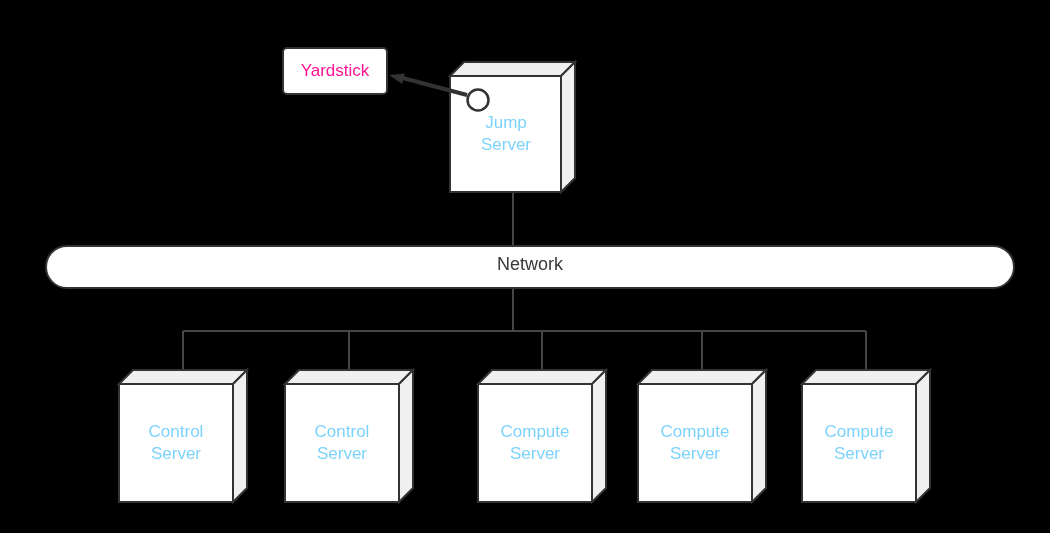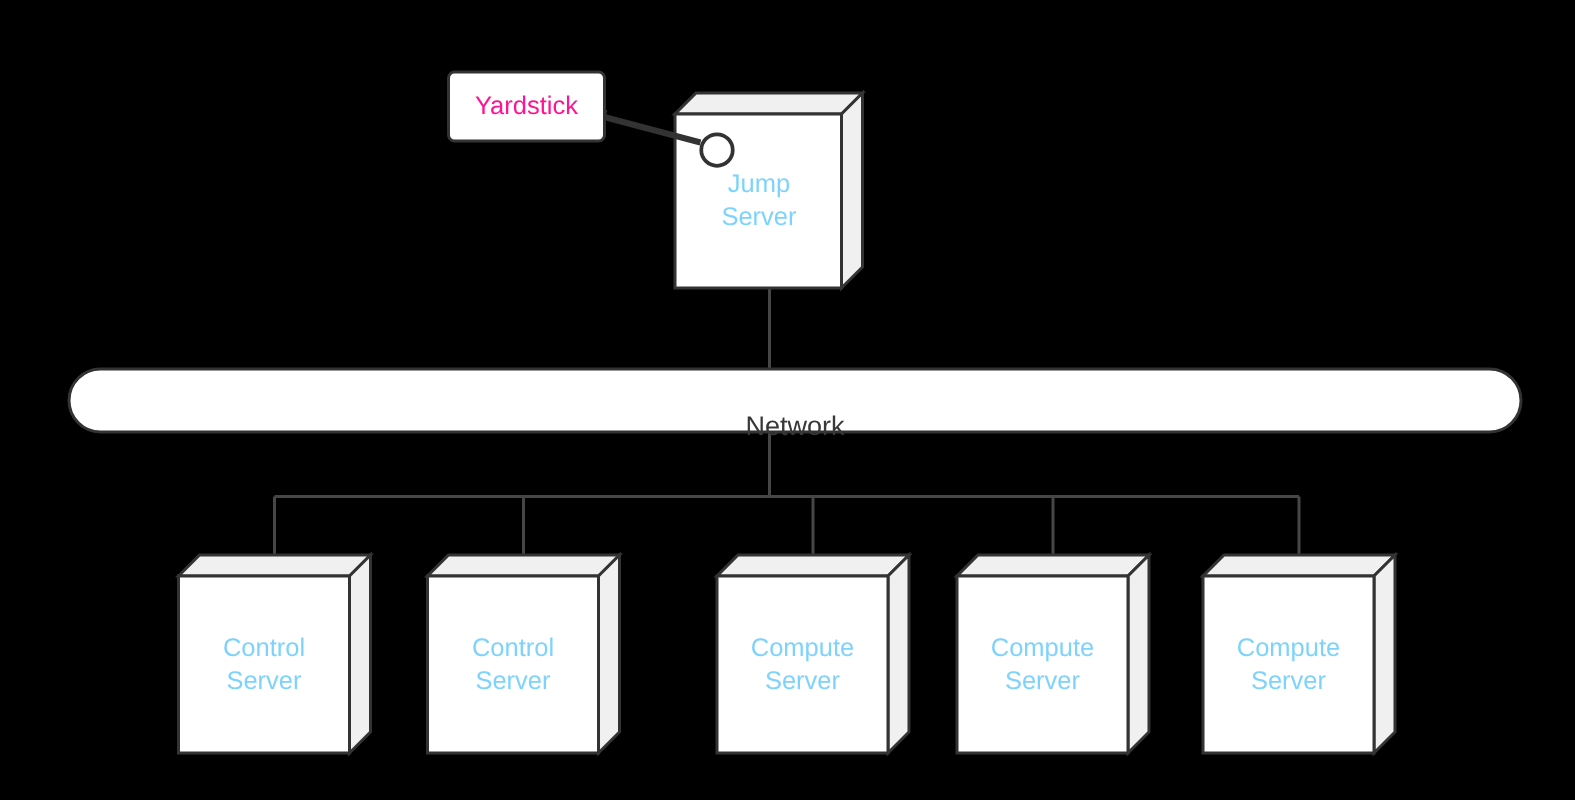--- a/index.html
+++ b/index.html
@@ -18,35 +18,35 @@
     align-items: center;
     justify-content: center;
     text-align: center;
     font-size: 17px;
     line-height: 1.3;
     color: #7dd3fc;
     pointer-events: none;
   }
   .note-box {
     position: absolute;
-    left: 298px; top: 47px;
+    left: 282px; top: 47px;
     width: 106px; height: 48px;
     box-sizing: border-box;
     background: #fff;
     border: 2px solid #333;
     border-radius: 5px;
     display: flex;
     align-items: center;
     justify-content: center;
     font-size: 17px;
     color: #ff1493;
   }
   .network-label {
     position: absolute;
-    left: 46px; top: 263px;
+    left: 46px; top: 243px;
     width: 968px; height: 42px;
     display: flex;
     align-items: center;
     justify-content: center;
     font-size: 18px;
     color: #383838;
     pointer-events: none;
   }
   .lbl-jump   { left: 462px; top: 104px; width: 88px; height: 60px; }
   .lbl-srv0   { left: 134px; top: 413px; width: 84px; height: 60px; }

